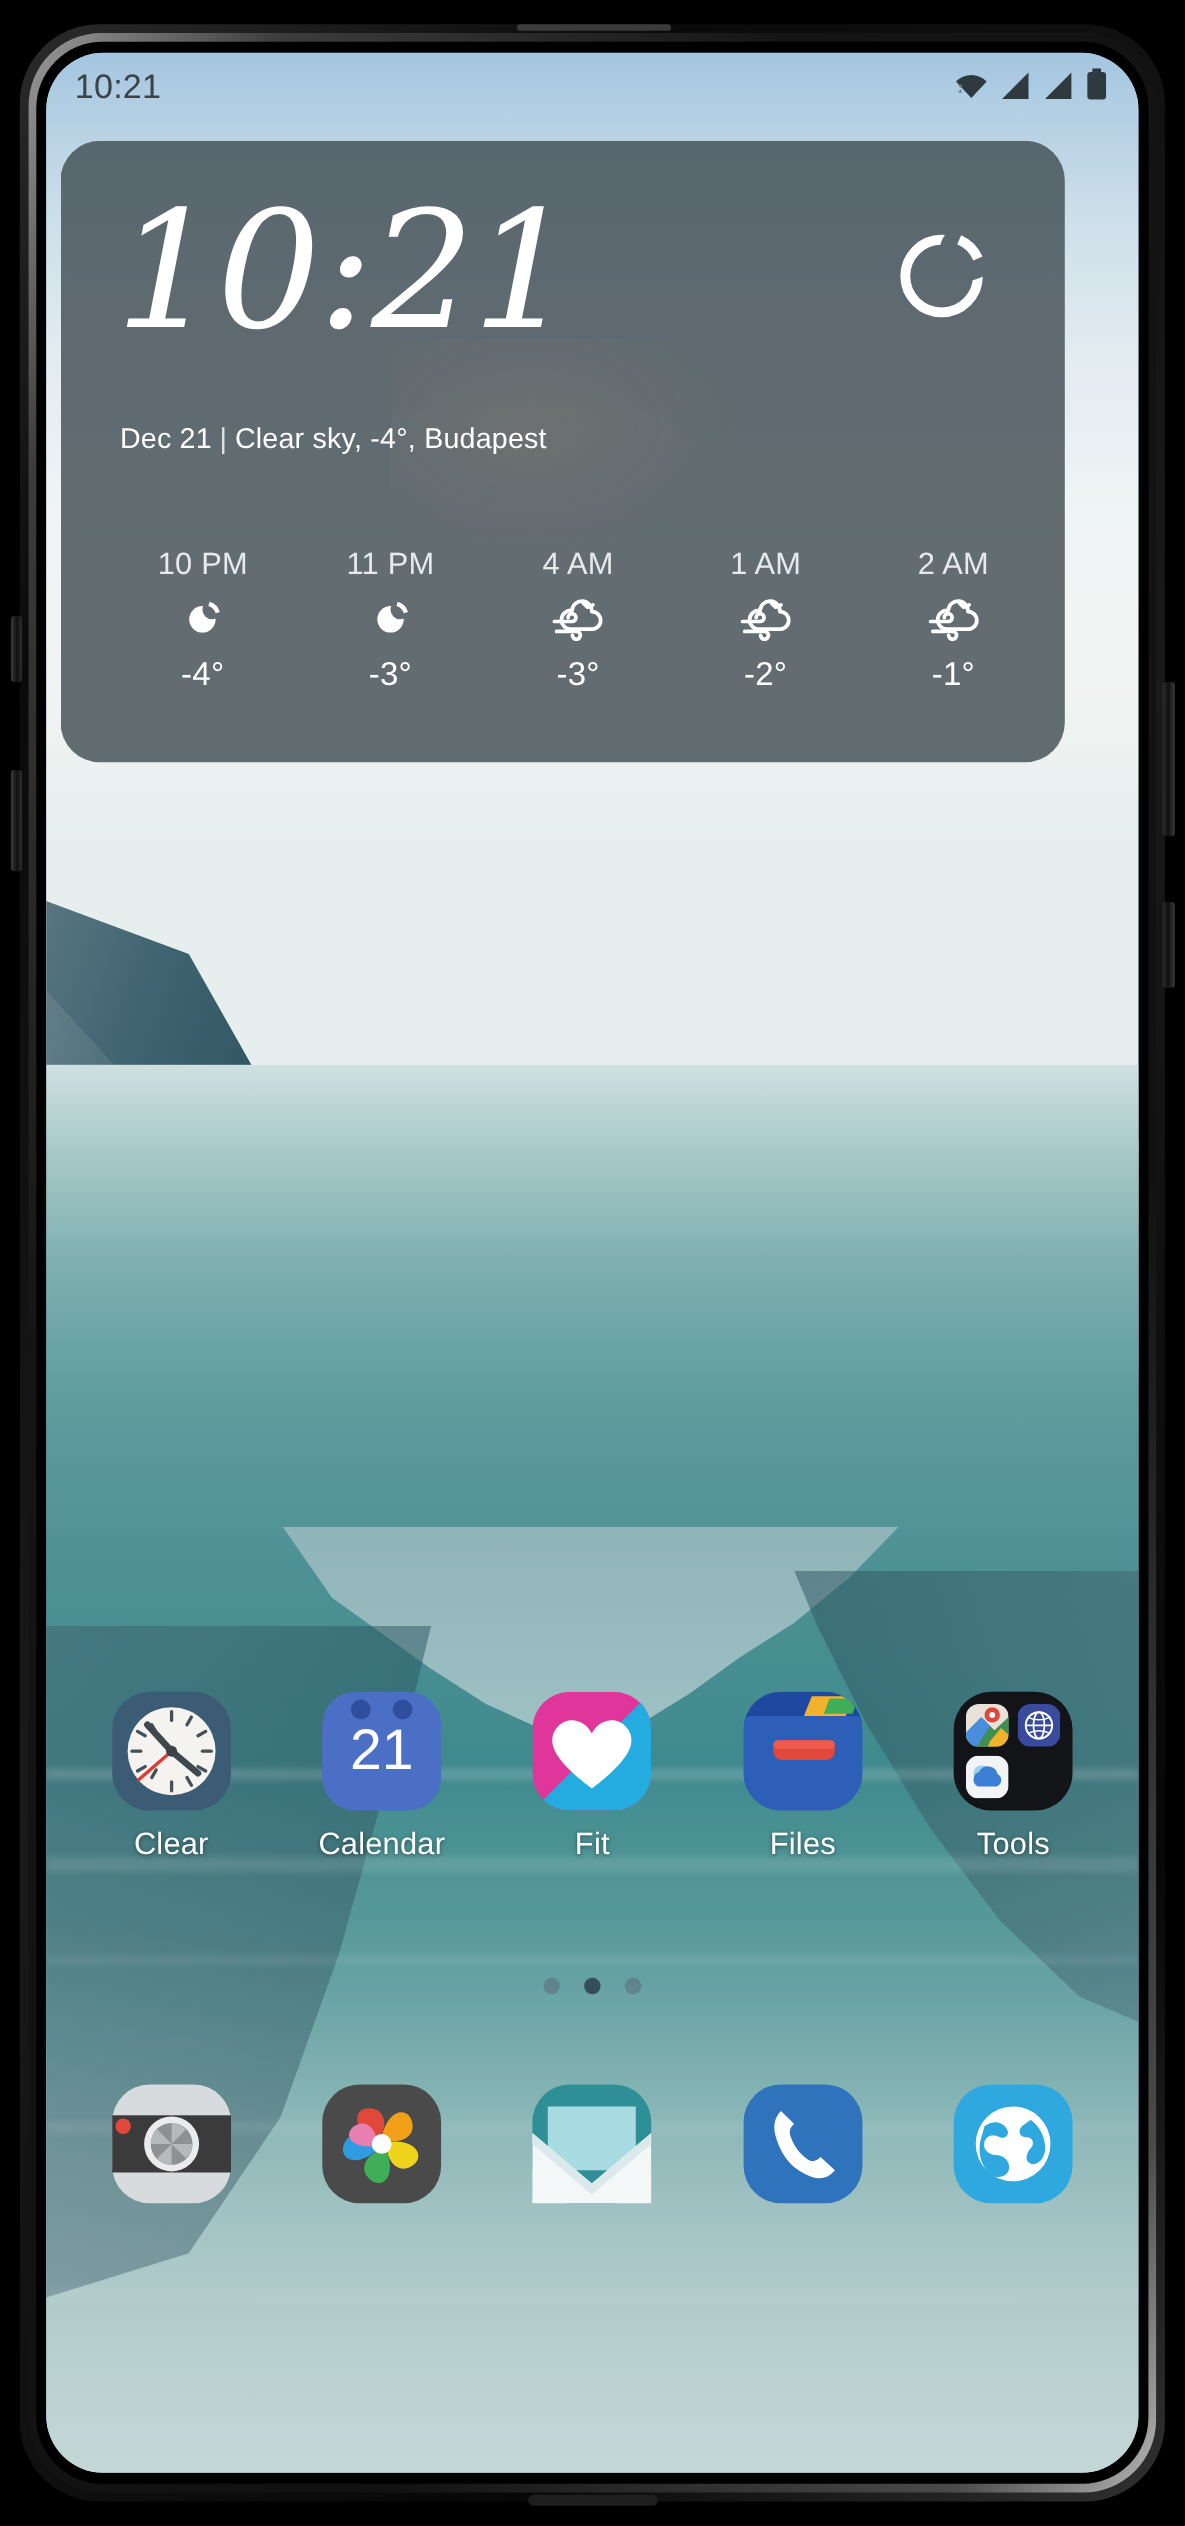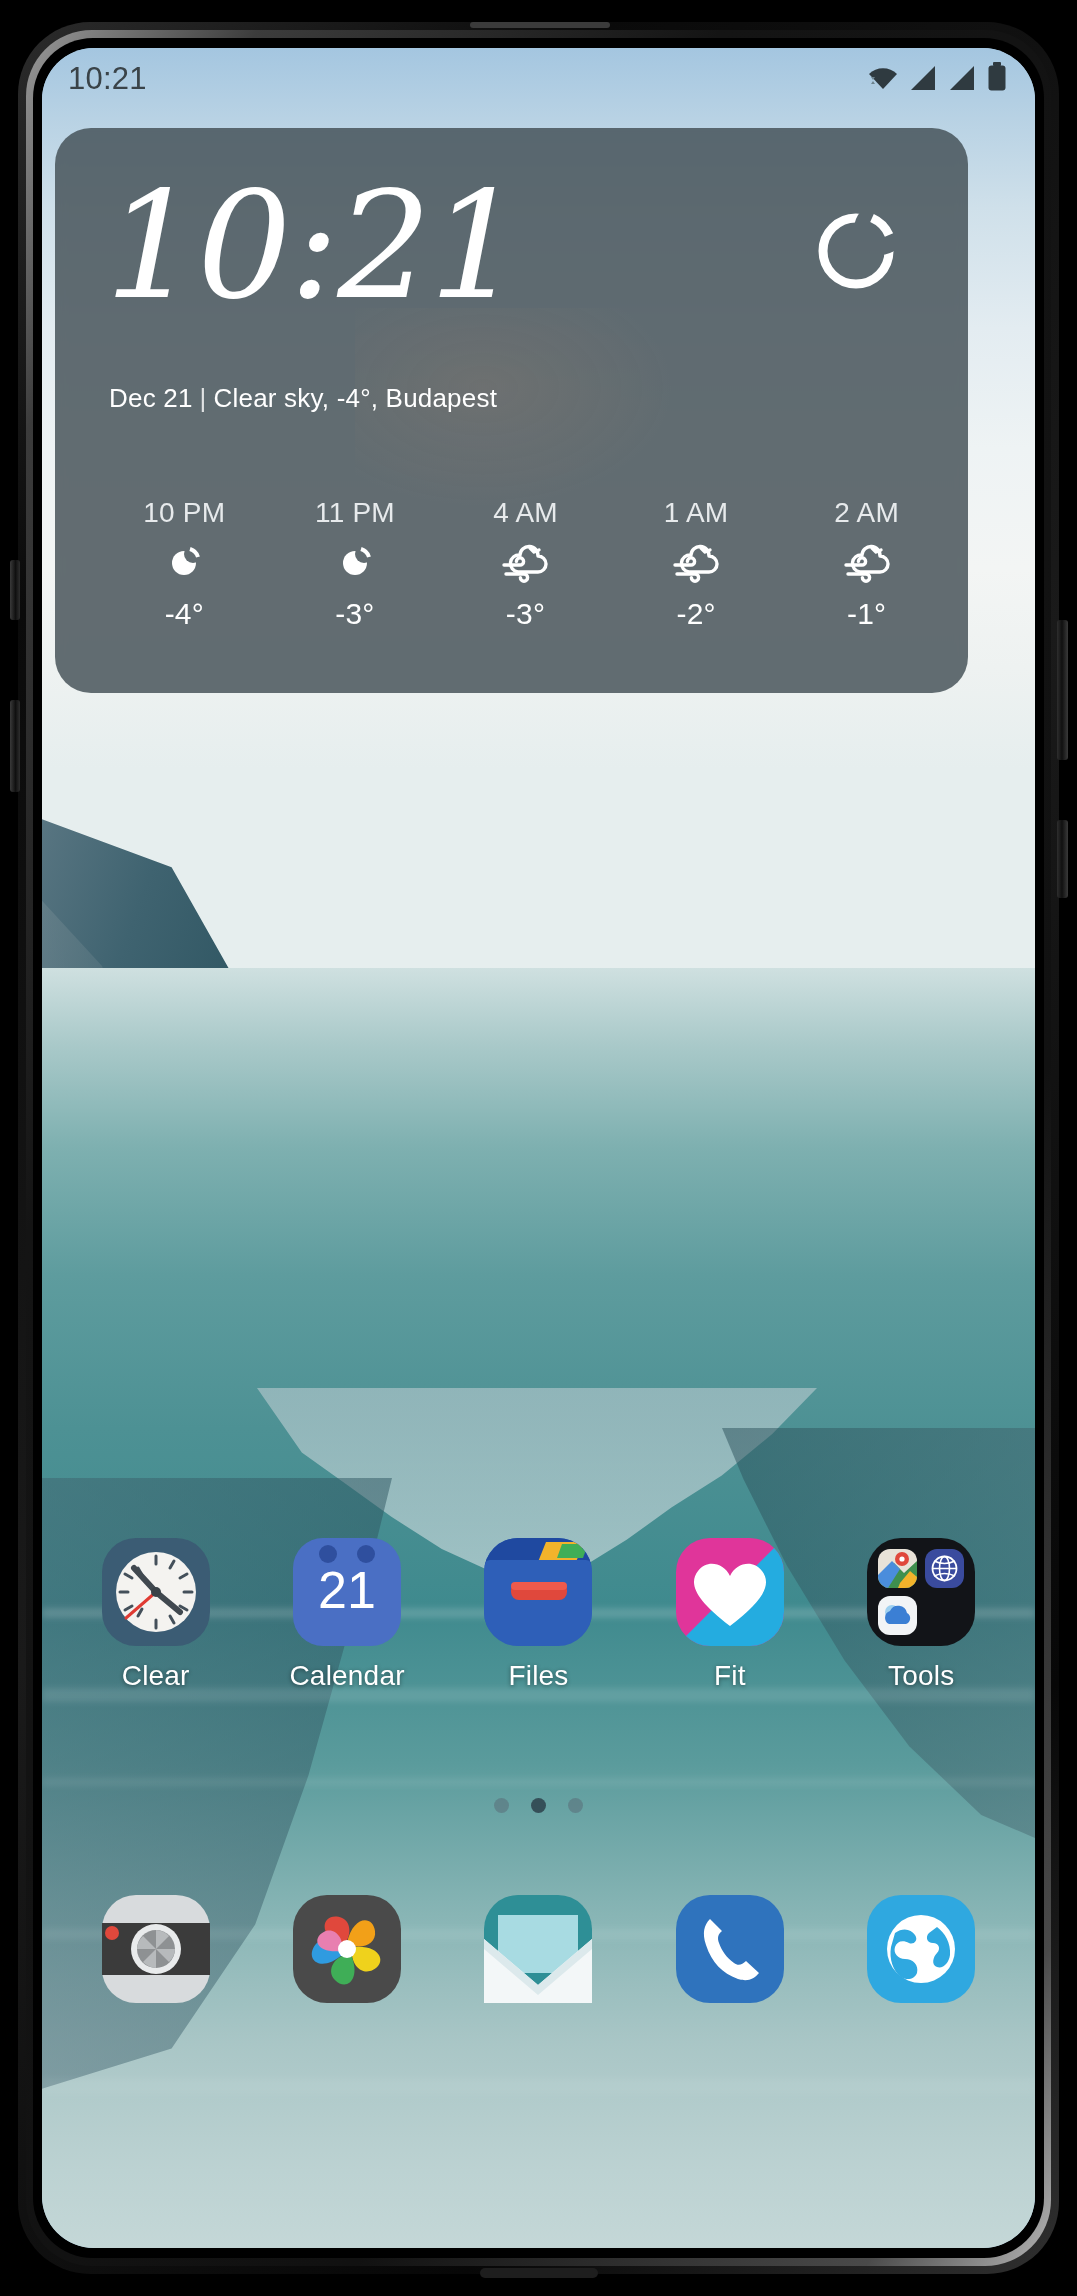--- a/index.html
+++ b/index.html
@@ -483,46 +483,46 @@
               <circle cx="73" cy="16" r="9" fill="#2f4f9e"></circle>
               <text x="54" y="70" text-anchor="middle" font-family="Liberation Sans, sans-serif" font-size="52" fill="#ffffff">21</text>
             </svg>
           </div>
         </div>
         <div class="app-label">Calendar</div>
       </div>
 
       <div class="app">
         <div class="app-ic">
+          <div class="sq">
+            <svg width="108" height="108" viewBox="0 0 108 108">
+              <rect width="108" height="108" fill="#e0359a"></rect>
+              <path d="M108 0 L108 108 L0 108 Z" fill="#24ace0"></path>
+              <path d="M54 88 C20 62 12 46 22 33 C31 21 48 25 54 38
+                       C60 25 77 21 86 33 C96 46 88 62 54 88 Z" fill="#ffffff"></path>
+            </svg>
+          </div>
+        </div>
+        <div class="app-label">Fit</div>
+      </div>
+
+      <div class="app">
+        <div class="app-ic">
           <div class="sq" style="background:#2e5fb8;">
             <svg width="108" height="108" viewBox="0 0 108 108">
               <rect x="0" y="0" width="108" height="26" fill="#1f49a0"></rect>
               <path d="M62 4 L100 4 L92 24 L54 24 Z" fill="#f2b32b"></path>
               <path d="M78 6 L104 6 L99 20 L73 20 Z" fill="#3fae57"></path>
               <rect x="0" y="22" width="108" height="70" rx="6" fill="#2e5fb8"></rect>
               <rect x="27" y="44" width="56" height="18" rx="8" fill="#e0483c"></rect>
               <rect x="27" y="44" width="56" height="8" rx="4" fill="#f05a4c"></rect>
             </svg>
           </div>
         </div>
         <div class="app-label">Files</div>
-      </div>
-
-      <div class="app">
-        <div class="app-ic">
-          <div class="sq">
-            <svg width="108" height="108" viewBox="0 0 108 108">
-              <rect width="108" height="108" fill="#e0359a"></rect>
-              <path d="M108 0 L108 108 L0 108 Z" fill="#24ace0"></path>
-              <path d="M54 88 C20 62 12 46 22 33 C31 21 48 25 54 38
-                       C60 25 77 21 86 33 C96 46 88 62 54 88 Z" fill="#ffffff"></path>
-            </svg>
-          </div>
-        </div>
-        <div class="app-label">Fit</div>
       </div>
 
       <div class="app">
         <div class="app-ic">
           <div class="folder">
             <div class="mini">
               <svg width="39" height="39" viewBox="0 0 39 39">
                 <rect width="39" height="39" fill="#e8e2d8"></rect>
                 <path d="M0 30 L16 14 L26 24 L39 12 L39 39 L0 39 Z" fill="#3f8f4e"></path>
                 <path d="M0 26 L14 12 L22 20 L10 39 L0 39 Z" fill="#4a8ddc"></path>

